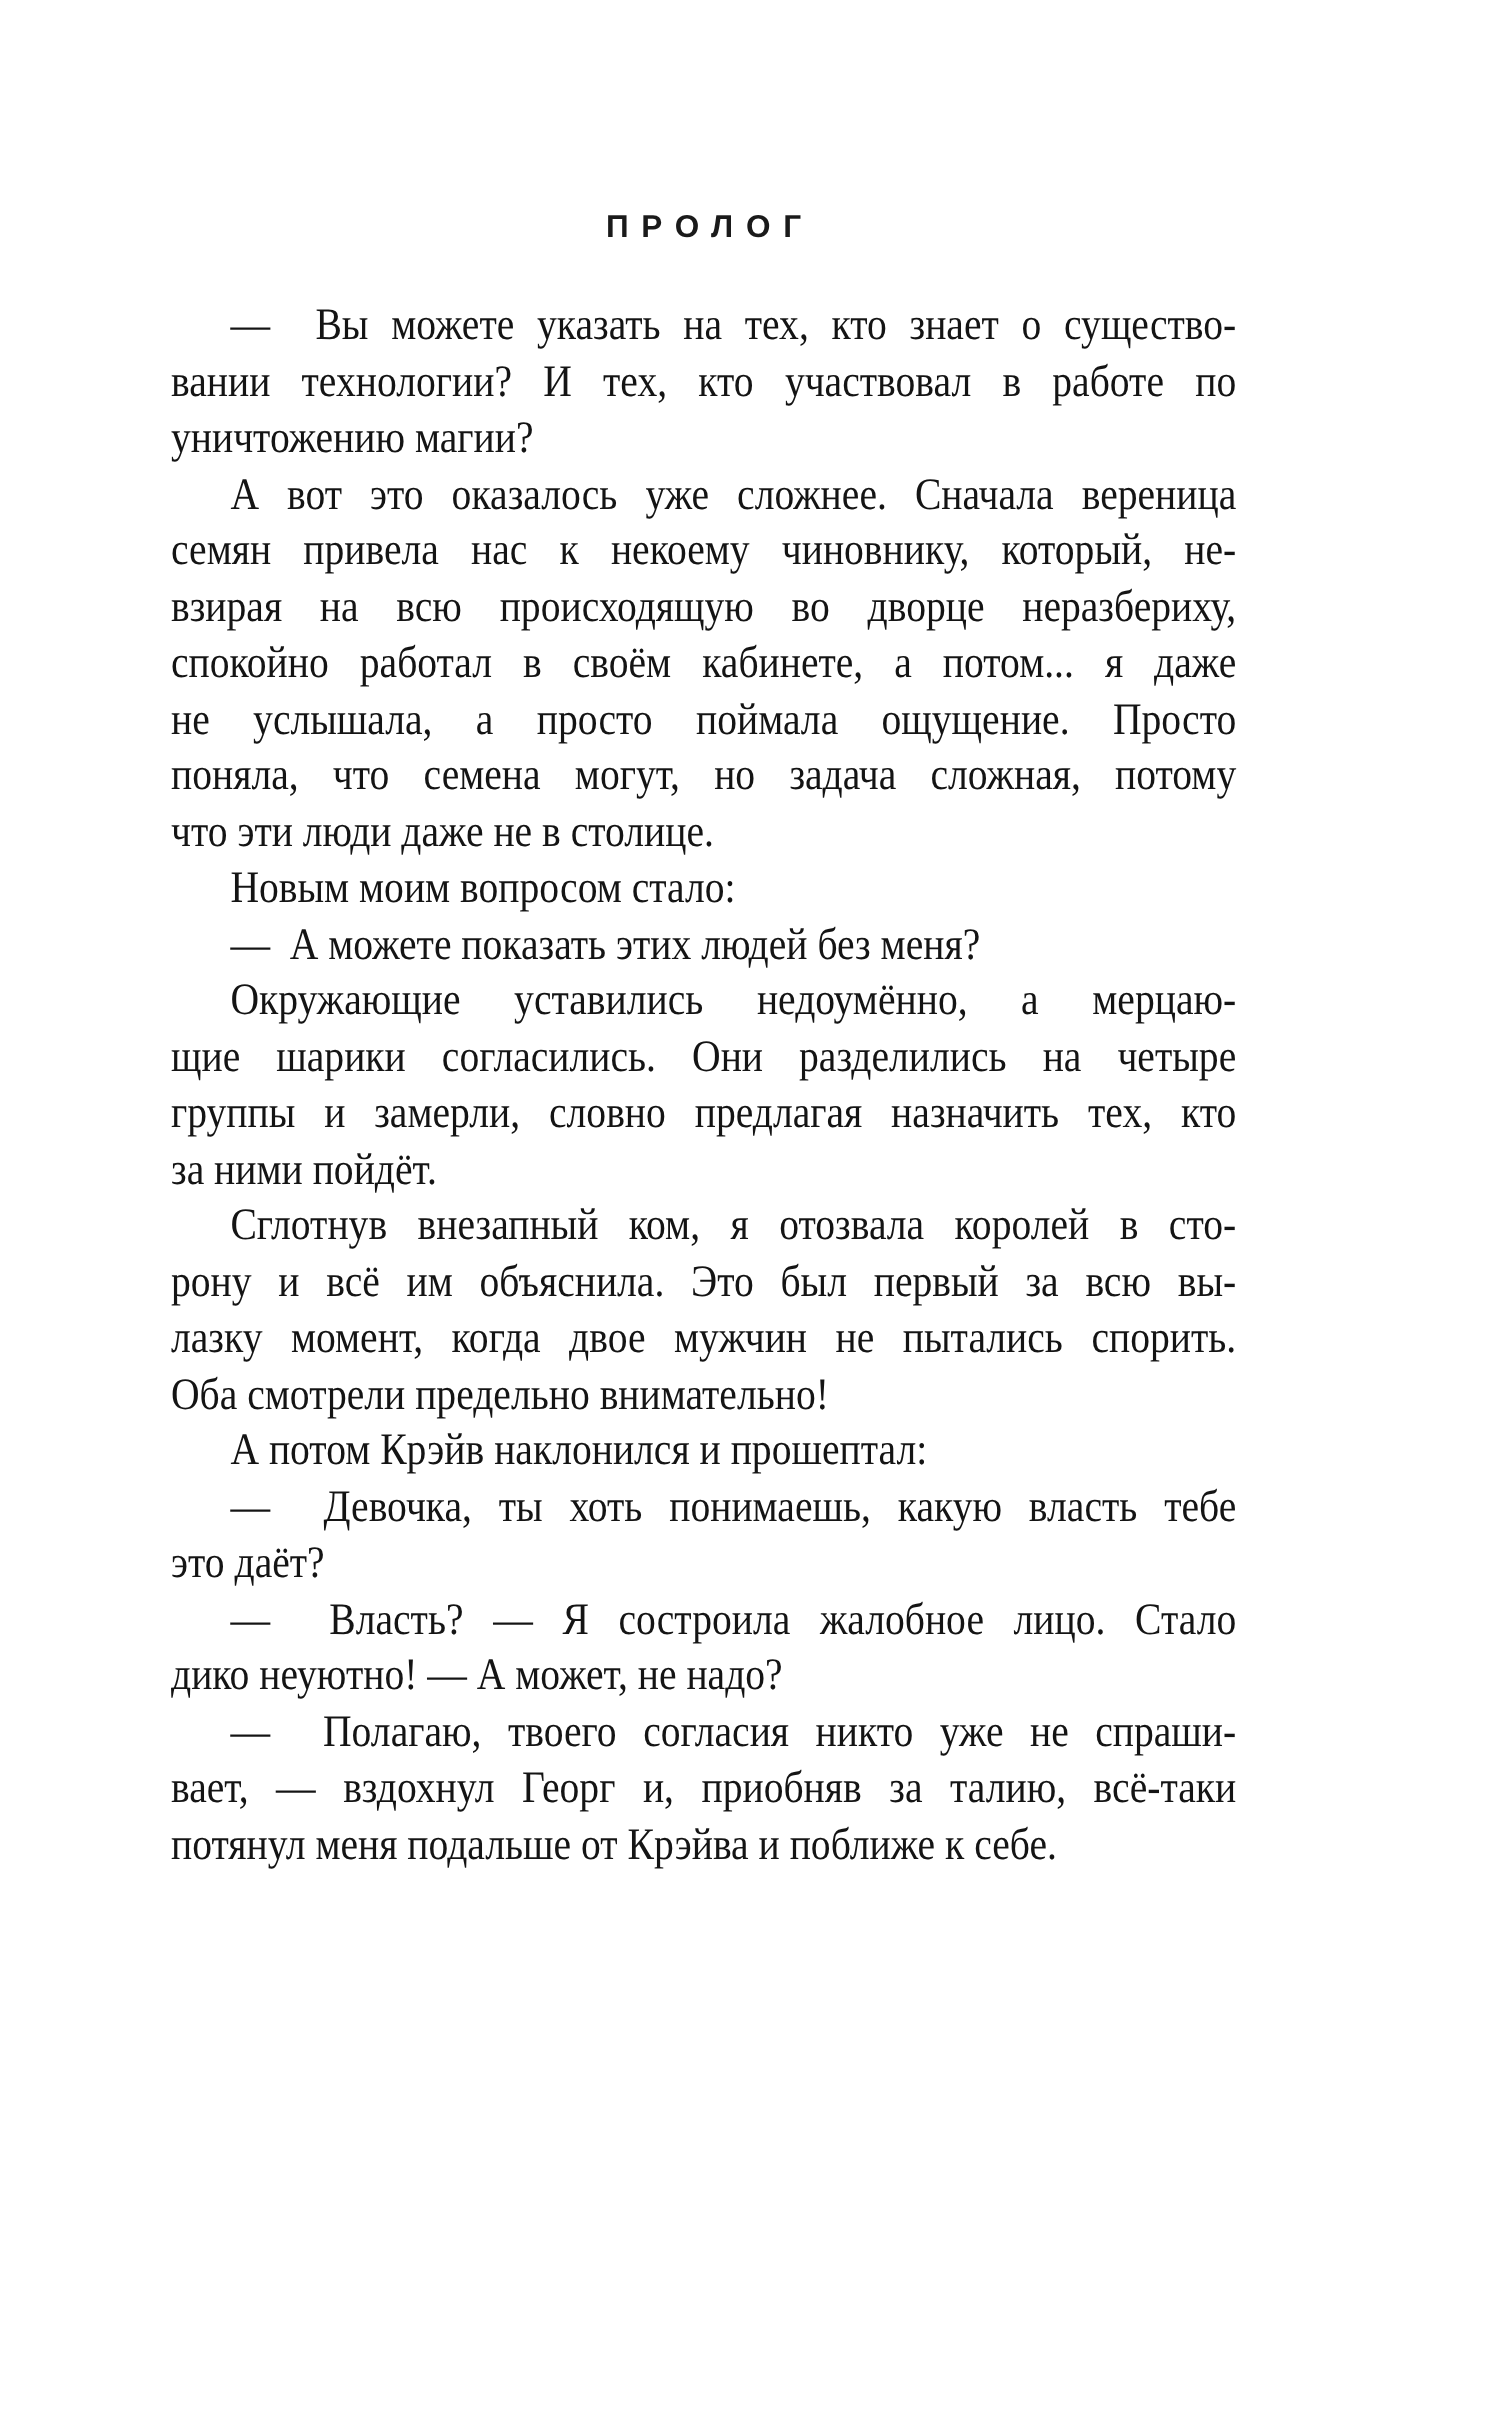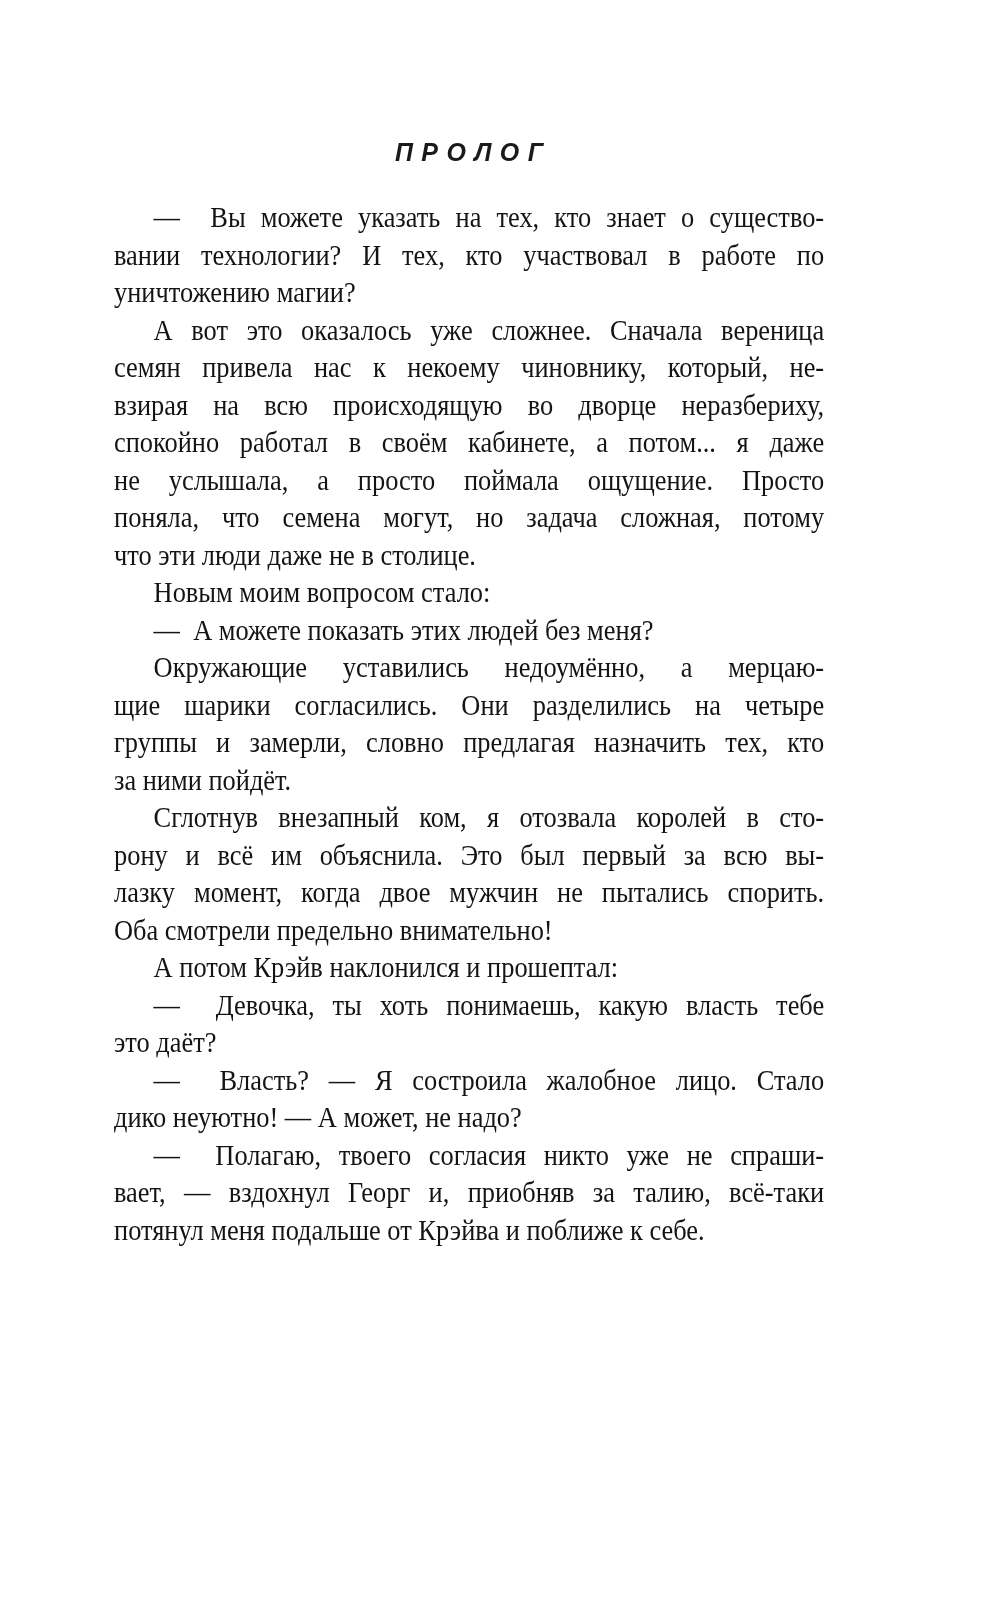--- a/index.html
+++ b/index.html
@@ -17,26 +17,25 @@
     color: #141414;
   }
   .chapter-title {
     position: absolute;
     left: 114px;
     top: 141px;
     width: 710px;
     text-align: center;
     font-family: "Liberation Sans", sans-serif;
     font-weight: 700;
-    font-size: 25px;
+    font-size: 21px;
     line-height: 22px;
     letter-spacing: 8.5px;
     text-indent: 8.5px;
     color: #1a1a1a;
-    font-style: italic;
   }
   .textblock {
     position: absolute;
     left: 114px;
     top: 198px;
     width: 710px;
     font-family: Liberation Serif, serif;
   }
   .scale {
     width: 807px;

